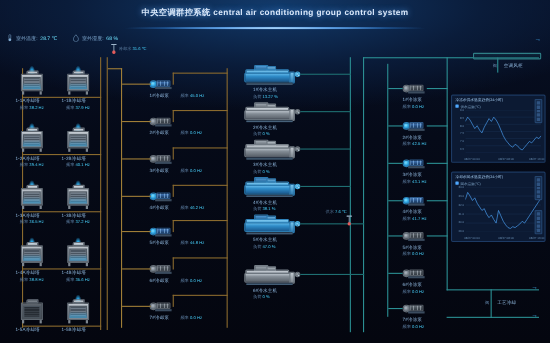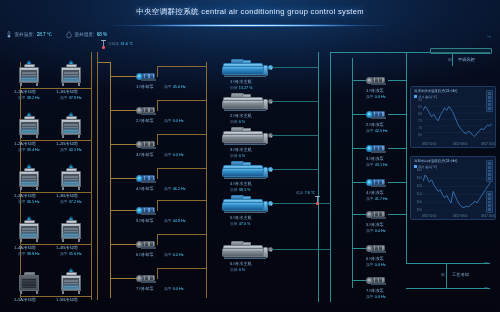--- a/index.html
+++ b/index.html
@@ -7,21 +7,21 @@
   body {
     width:500px; height:312px; overflow:hidden;
     font-family:"Liberation Sans","DejaVu Sans",sans-serif;
     color:#9fc4e8; position:relative;
     background:
       radial-gradient(ellipse 420px 120px at 250px 6px, #123a6b 0%, #0a1c3a 45%, rgba(6,10,24,0) 78%),
       linear-gradient(180deg,#071026 0%,#050a18 40%,#04060f 100%);
   }
 
   
-  .hdr { position:absolute; left:0; top:0; width:500px; height:30px; }
+  .hdr { position:absolute; left:0; top:0; width:500px; height:30px;font-weight:bold; }
   .hdr-title {
     position:absolute; left:0; top:7px; width:500px; text-align:center;
     font-size:7.5px; letter-spacing:.35px; color:#dbe9fb;
     text-shadow:0 0 6px rgba(90,170,255,.85);
   }
   .hdr-glow {
     position:absolute; left:110px; top:24px; width:280px; height:3px;
     background:radial-gradient(ellipse at center, #9fd8ff 0%, #2f7fd6 32%, rgba(20,60,120,0) 72%);
     filter:blur(.4px);
   }

